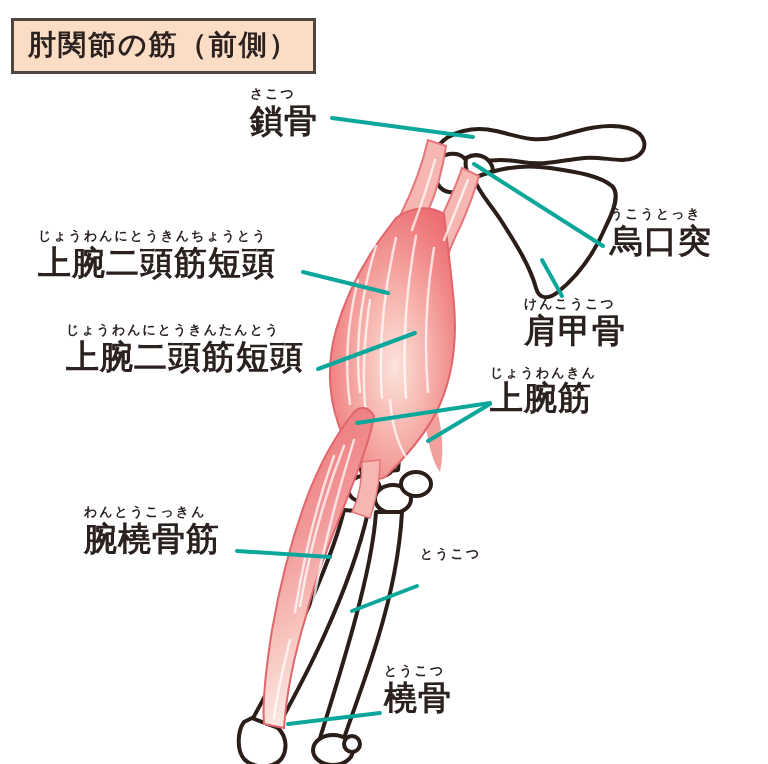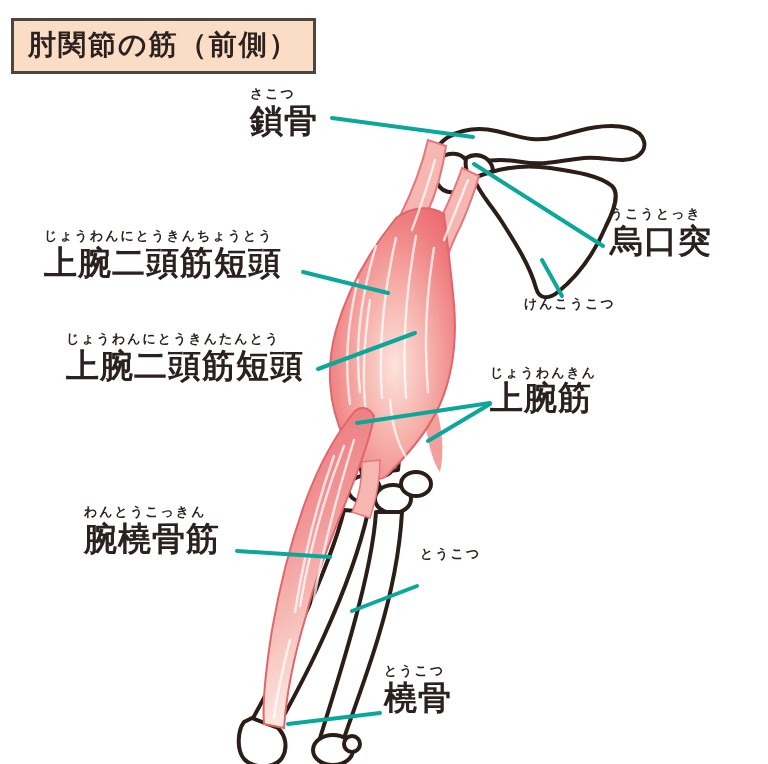--- a/index.html
+++ b/index.html
@@ -159,37 +159,38 @@
     </g>
   </svg>
 
   <div class="title-box">肘関節の筋（前側）</div>
 
   <div class="label" style="left:250px; top:86px;">
     <div class="furi">さこつ</div>
     <div class="kanji">鎖骨</div>
   </div>
 
-  <div class="label" style="left:44px; top:228px;">
+  <div class="label" style="left:38px; top:228px;">
     <div class="furi">じょうわんにとうきんちょうとう</div>
     <div class="kanji">上腕二頭筋短頭</div>
   </div>
 
-  <div class="label" style="left:66px; top:322px;margin-top:9px;">
+  <div class="label" style="left:66px; top:322px;">
     <div class="furi">じょうわんにとうきんたんとう</div>
     <div class="kanji">上腕二頭筋短頭</div>
   </div>
 
   <div class="label" style="left:610px; top:206px;">
     <div class="furi">うこうとっき</div>
     <div class="kanji">烏口突起</div>
   </div>
 
   <div class="label" style="left:524px; top:296px;">
     <div class="furi">けんこうこつ</div>
+    <div class="kanji">肩甲骨</div>
   </div>
 
   <div class="label" style="left:490px; top:366px;font-family:Liberation Mono, monospace;">
     <div class="furi">じょうわんきん</div>
     <div class="kanji">上腕筋</div>
   </div>
 
   <div class="label" style="left:84px; top:504px;">
     <div class="furi">わんとうこっきん</div>
     <div class="kanji">腕橈骨筋</div>

